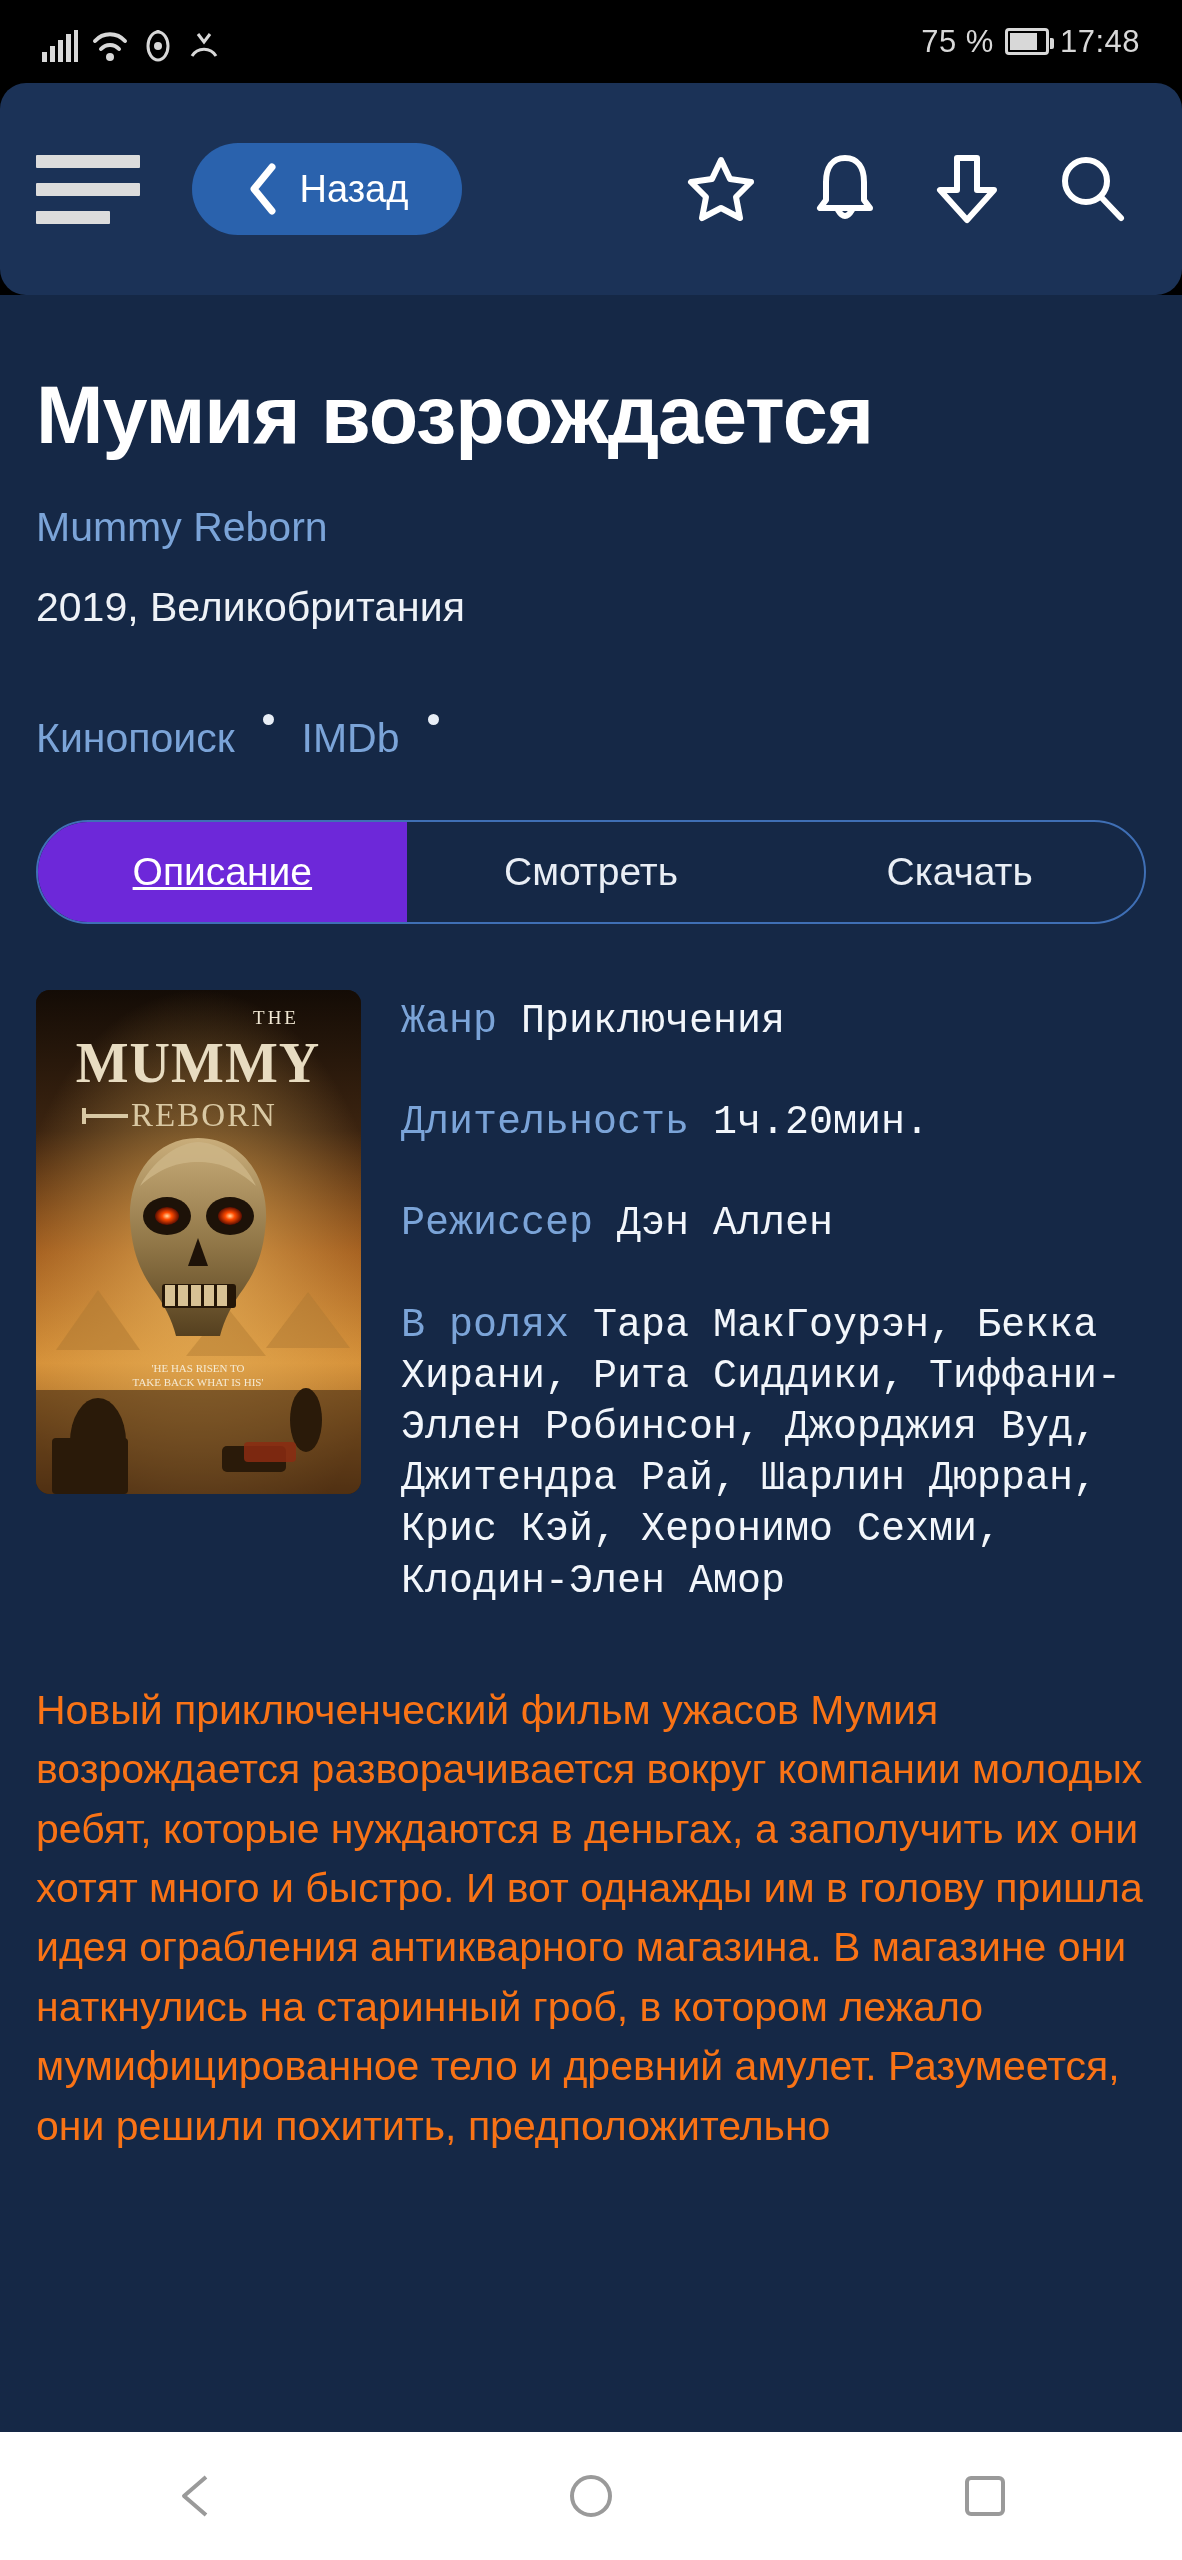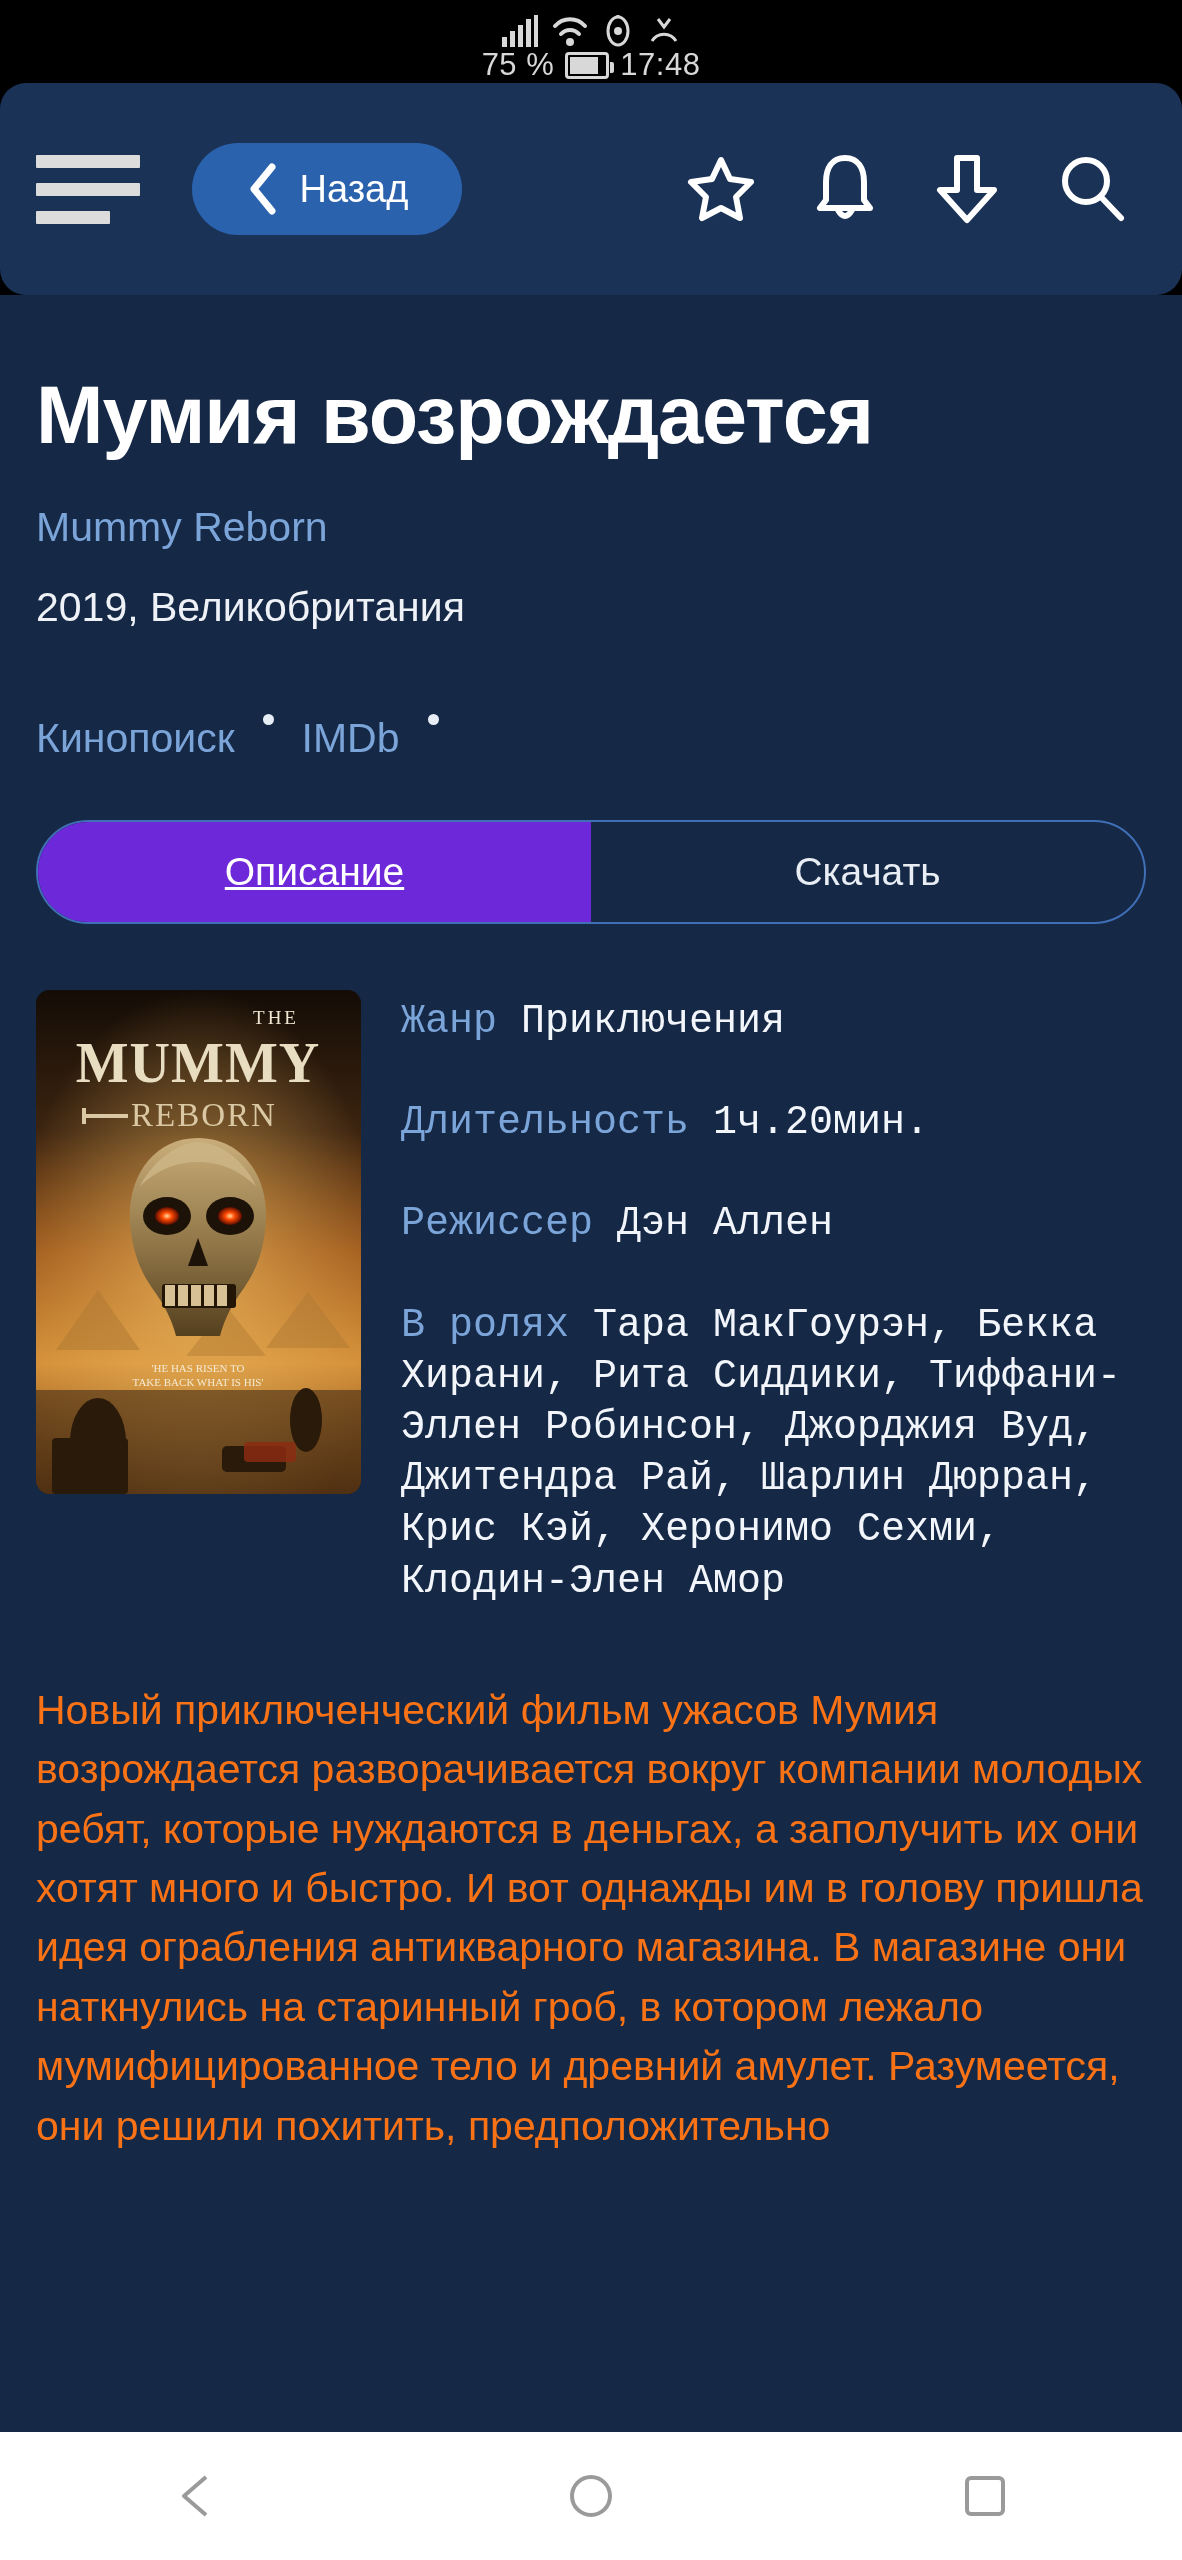--- a/index.html
+++ b/index.html
@@ -6,23 +6,22 @@
   html,body { background:#000; }
   body {
     width:1182px; height:2560px;
     font-family:"Liberation Sans", sans-serif;
     overflow:hidden; position:relative;
   }
 
   
   .statusbar{
     height:83px; background:#000; color:#d8d8d8;
-    display:flex; align-items:center; justify-content:flex-end;
+    display:flex; align-items:center; justify-content:space-between;
     padding:0 42px;
-    flex-direction:column;
   }
   .sb-left{ display:flex; align-items:flex-end; gap:14px; height:40px; }
   .sb-right{ display:flex; align-items:center; gap:11px; font-size:31px; letter-spacing:.5px; }
   .sb-icon{ display:block; }
   .battery{
     width:44px; height:27px; border:3px solid #d8d8d8; border-radius:4px;
     position:relative; display:inline-block;
   }
   .battery::after{
     content:""; position:absolute; right:-8px; top:7px;
@@ -186,20 +185,21 @@
 
   <div class="ratings">
     <a>Кинопоиск</a>
     <span class="dot"></span>
     <a>IMDb</a>
     <span class="dot"></span>
   </div>
 
   <div class="tabs">
     <div class="tab active">Описание</div>
+    <div class="tab">Смотреть</div>
     <div class="tab">Скачать</div>
   </div>
 
   <div class="details">
 
     <div class="poster">
       <svg viewBox="0 0 325 504" preserveAspectRatio="none">
         <defs>
           <linearGradient id="sky" x1="0" y1="0" x2="0" y2="1">
             <stop offset="0%" stop-color="#140c06"></stop>

